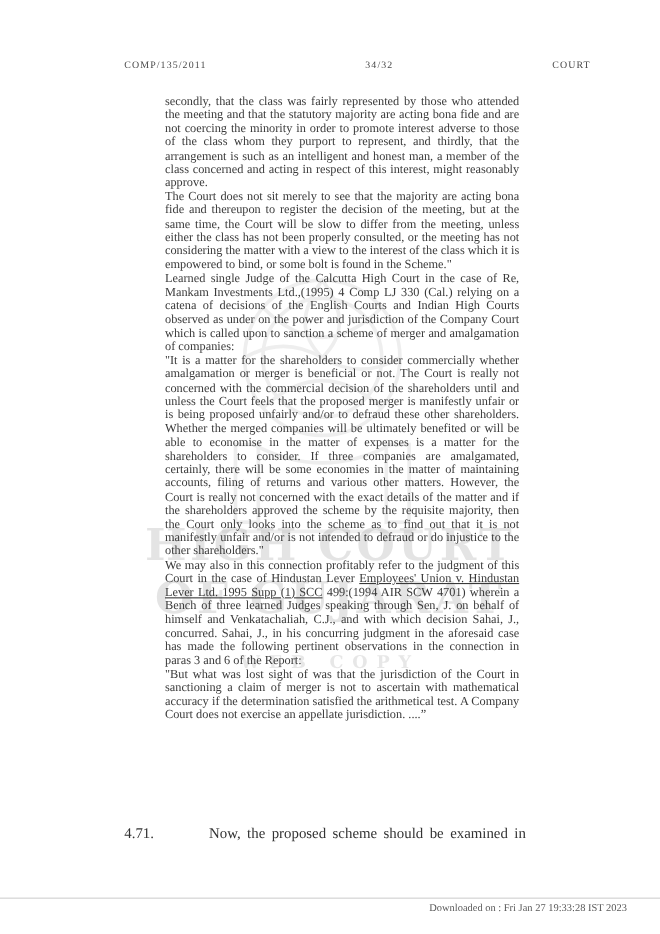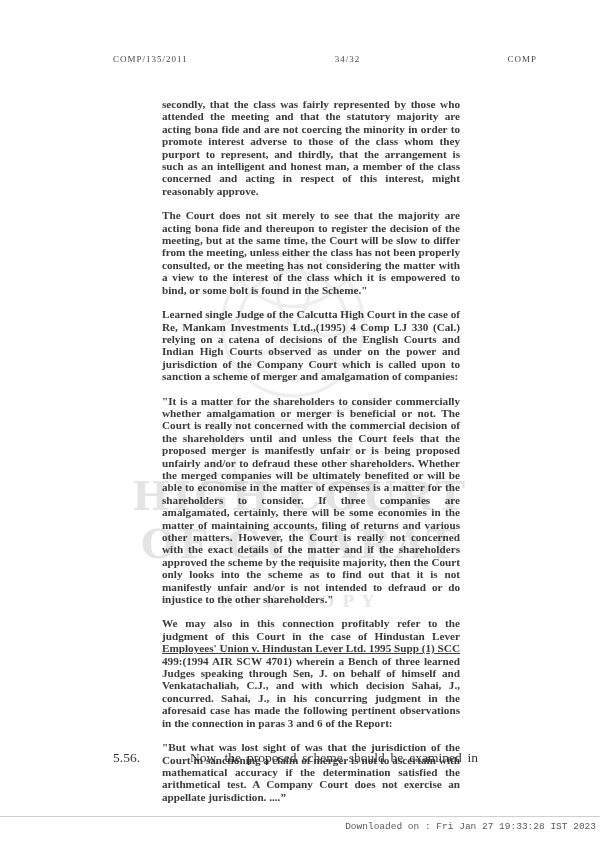--- a/index.html
+++ b/index.html
@@ -30,39 +30,39 @@
     display:flex; justify-content:space-between; align-items:flex-end;
     font-size:9px; letter-spacing:1px; color:#4a4a4a;gap:20px;
   }
 
   
   .body-text {
     position:absolute; left:150px; top:86px; width:322px; z-index:1;
     font-size:11.2px; line-height:12.4px; text-align:justify;
     color:#3a3a3a;
   }
-  .body-text p { margin:12px;font-weight:bold; }
+  .body-text p { margin:0; }
   .underline { text-decoration:underline; }
 
   
   .section-row {
     position:absolute; left:113px; top:750px; right:112px; z-index:1;
     font-size:13.5px; color:#333333;
   }
   .section-number { display:inline-block; width:77px; }
   .section-text { word-spacing:2.5px; }
 
   
   .footer-rule {
     position:absolute; top:816px; left:0; width:600px; height:0;
     border-top:1px solid #cfcfcf; z-index:2;
   }
   .footer {
-    position:absolute; top:821px; right:4px; z-index:2;
-    font-family:Liberation Mono, monospace;
+    position:absolute; top:821px; right:30px; z-index:2;
+    font-family:Liberation Serif, serif;
     font-size:9.5px; color:#5a5a5a;
   }
 </style>
 </head>
 <body>
 
 <div class="page">
 
   <div class="watermark">
     <svg class="wm-emblem" width="250" height="270" viewBox="0 0 120 130">
@@ -80,32 +80,32 @@
       </g>
     </svg>
     <div class="wm-text wm-line1">HIGH COURT</div>
     <div class="wm-text wm-line2">OF GUJARAT</div>
     <div class="wm-text wm-line3">WEB COPY</div>
   </div>
 
   <div class="header">
     <span>COMP/135/2011</span>
     <span>34/32</span>
-    <span>COMP</span>
+    <span>COURT</span>
   </div>
 
   <div class="body-text">
     <p>secondly, that the class was fairly represented by those who attended the meeting and that the statutory majority are acting bona fide and are not coercing the minority in order to promote interest adverse to those of the class whom they purport to represent, and thirdly, that the arrangement is such as an intelligent and honest man, a member of the class concerned and acting in respect of this interest, might reasonably approve.</p>
     <p>The Court does not sit merely to see that the majority are acting bona fide and thereupon to register the decision of the meeting, but at the same time, the Court will be slow to differ from the meeting, unless either the class has not been properly consulted, or the meeting has not considering the matter with a view to the interest of the class which it is empowered to bind, or some bolt is found in the Scheme."</p>
     <p>Learned single Judge of the Calcutta High Court in the case of Re, Mankam Investments Ltd.,(1995) 4 Comp LJ 330 (Cal.) relying on a catena of decisions of the English Courts and Indian High Courts observed as under on the power and jurisdiction of the Company Court which is called upon to sanction a scheme of merger and amalgamation of companies:</p>
     <p>"It is a matter for the shareholders to consider commercially whether amalgamation or merger is beneficial or not. The Court is really not concerned with the commercial decision of the shareholders until and unless the Court feels that the proposed merger is manifestly unfair or is being proposed unfairly and/or to defraud these other shareholders. Whether the merged companies will be ultimately benefited or will be able to economise in the matter of expenses is a matter for the shareholders to consider. If three companies are amalgamated, certainly, there will be some economies in the matter of maintaining accounts, filing of returns and various other matters. However, the Court is really not concerned with the exact details of the matter and if the shareholders approved the scheme by the requisite majority, then the Court only looks into the scheme as to find out that it is not manifestly unfair and/or is not intended to defraud or do injustice to the other shareholders."</p>
     <p><span>We may also in this connection profitably refer to the judgment of this Court in the case of Hindustan Lever </span><span class="underline">Employees' Union v. Hindustan Lever Ltd. 1995 Supp (1) SCC</span><span> 499:(1994 AIR SCW 4701) wherein a Bench of three learned Judges speaking through Sen, J. on behalf of himself and Venkatachaliah, C.J., and with which decision Sahai, J., concurred. Sahai, J., in his concurring judgment in the aforesaid case has made the following pertinent observations in the connection in paras 3 and 6 of the Report:</span></p>
     <p>"But what was lost sight of was that the jurisdiction of the Court in sanctioning a claim of merger is not to ascertain with mathematical accuracy if the determination satisfied the arithmetical test. A Company Court does not exercise an appellate jurisdiction. ....”</p>
   </div>
 
   <div class="section-row">
-    <span class="section-number">5.56.</span><span class="section-text">Now, the proposed scheme should be examined in</span>
+    <span class="section-number">4.71.</span><span class="section-text">Now, the proposed scheme should be examined in</span>
   </div>
 
   <div class="footer-rule"></div>
   <div class="footer">Downloaded on : Fri Jan 27 19:33:28 IST 2023</div>
 
 </div>
 
 </body></html>

